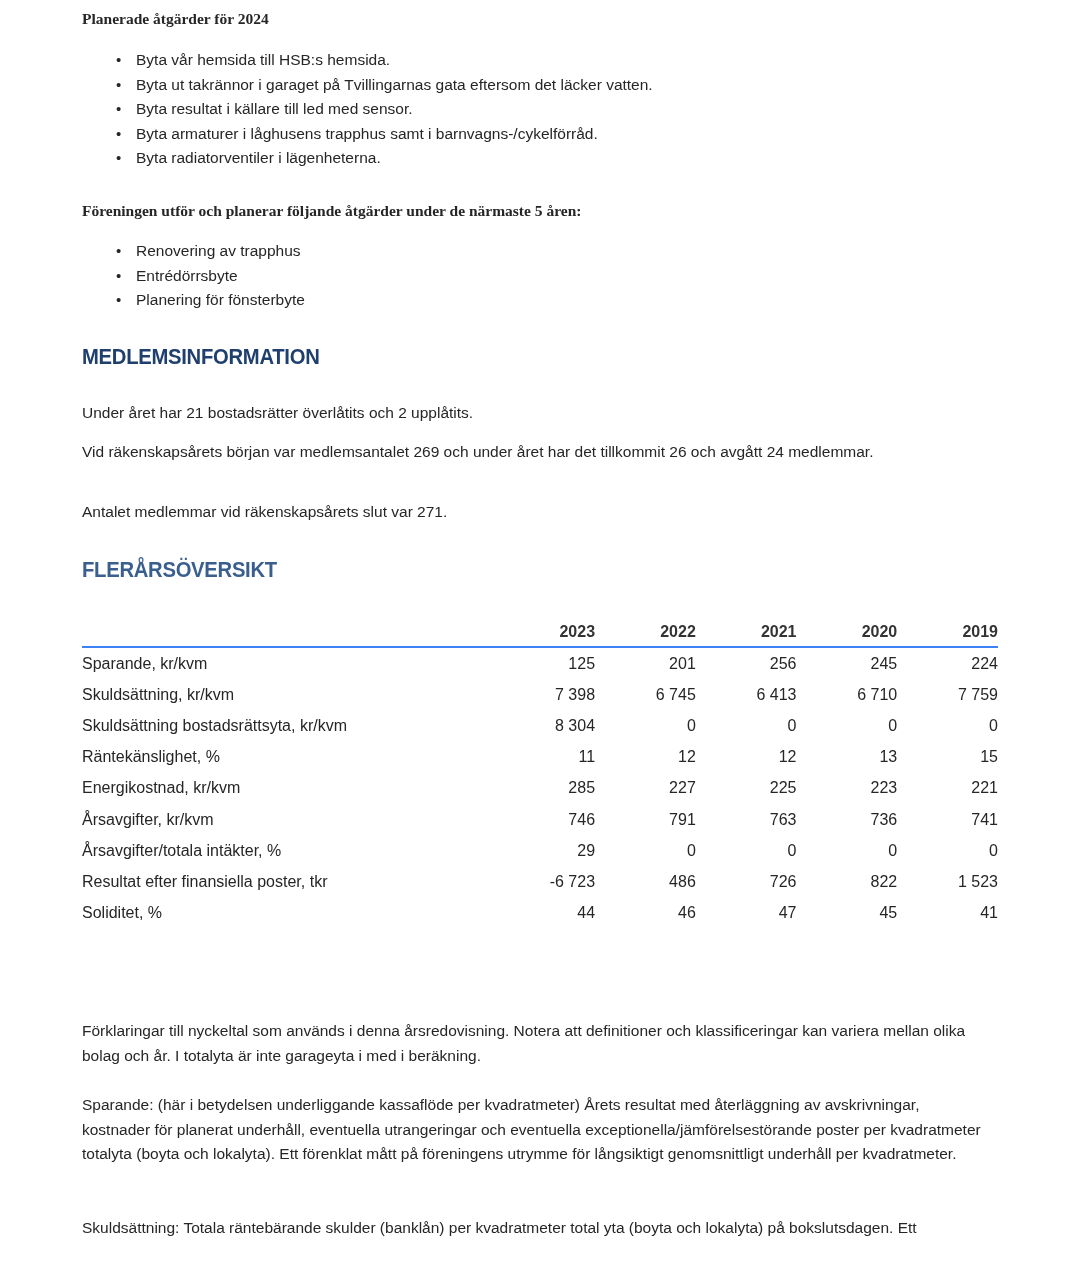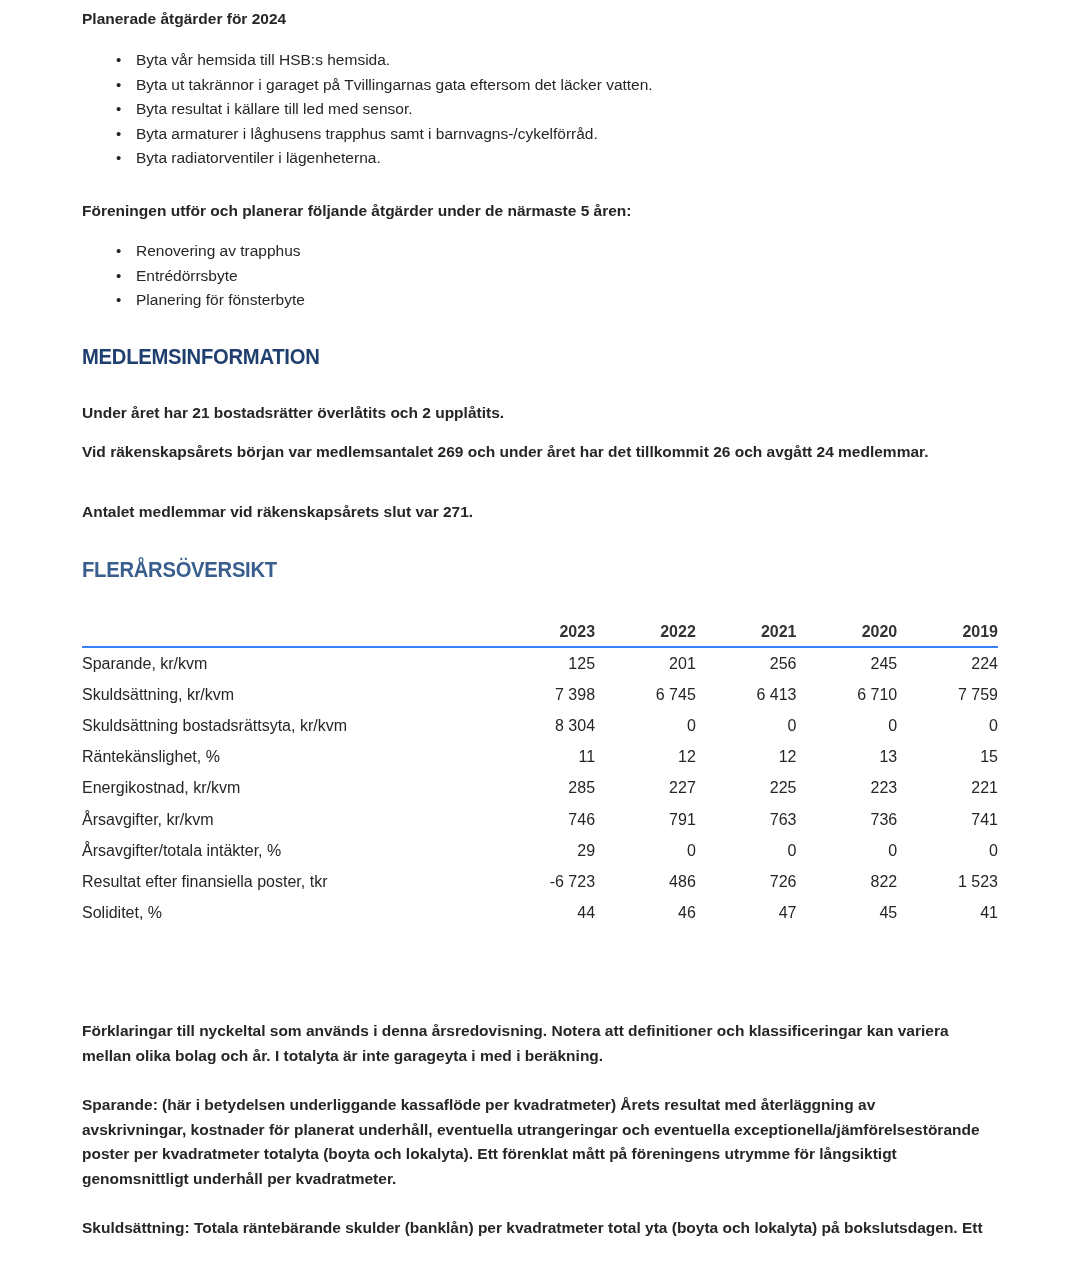--- a/index.html
+++ b/index.html
@@ -4,36 +4,37 @@
   <style>
     html, body { margin: 0; padding: 0; background: #ffffff; }
     body {
       width: 1080px; height: 1261px; overflow: hidden; position: relative;
       font-family: "Liberation Sans", sans-serif; color: #222222;
     }
     .page { position: absolute; left: 82px; top: 0; width: 920px; }
     .bold-heading {
       position: absolute; left: 0; font-size: 15.5px; font-weight: bold; color: #262626;
       white-space: nowrap;
+      font-family: Liberation Serif, serif;
     }
     .bullets { position: absolute; left: 0; margin: 0; padding: 0; list-style: none; }
     .bullets li {
       position: relative; padding-left: 54px; font-size: 15.5px; line-height: 24.6px;
       color: #262626; white-space: nowrap;
     }
     .bullets li .dot {
       position: absolute; left: 34px; top: 0; font-size: 15px;
     }
     .section-title {
       position: absolute; left: 0; font-size: 22px; font-weight: bold;
       letter-spacing: -0.3px; white-space: nowrap; transform: scaleX(0.92); transform-origin: left;
     }
     .para {
       position: absolute; left: 0; width: 900px; font-size: 15.5px; line-height: 24.5px;
-      color: #262626; margin: 0; font-weight: bold;
+      color: #262626; margin: 0;
     }
     table.kpi {
       position: absolute; left: 0; top: 618px; width: 916px; border-collapse: collapse;
       font-size: 16px; color: #262626;
     }
     table.kpi th {
       font-weight: bold; text-align: right; padding: 4px 0 4px 0; height: 20px;
       border-bottom: 2px solid #3b82f6; font-size: 16px; color: #333333;
     }
     table.kpi th.label-col { text-align: left; }

